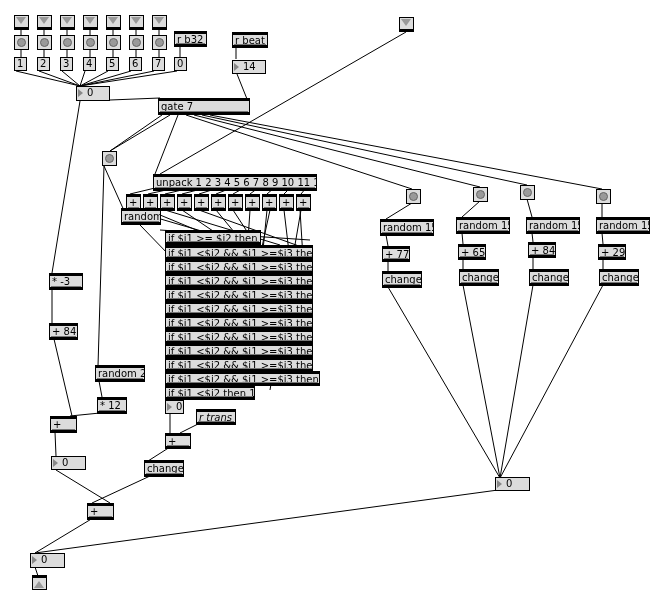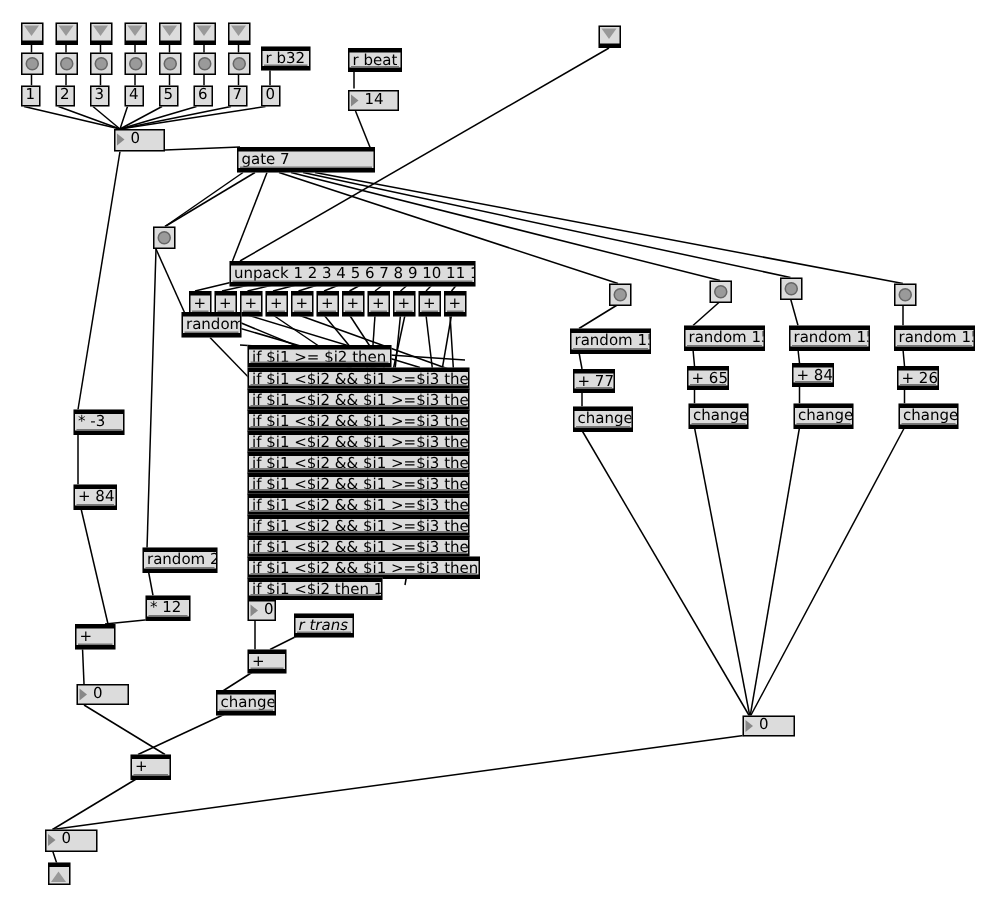--- a/index.html
+++ b/index.html
@@ -264,20 +264,20 @@
   </div>
 
 <div class="obj" style="left:380px;top:219px;width:54px;height:17px;">random 15</div>
 <div class="obj" style="left:456px;top:217px;width:54px;height:17px;">random 15</div>
 <div class="obj" style="left:526px;top:217px;width:54px;height:17px;">random 15</div>
 <div class="obj" style="left:596px;top:217px;width:54px;height:17px;">random 15</div>
 
 <div class="obj" style="left:382px;top:246px;width:28px;height:16px;">+ 77</div>
 <div class="obj" style="left:458px;top:244px;width:28px;height:16px;">+ 65</div>
 <div class="obj" style="left:528px;top:242px;width:28px;height:16px;">+ 84</div>
-<div class="obj" style="left:598px;top:244px;width:28px;height:16px;">+ 26</div>
+<div class="obj" style="left:598px;top:244px;width:28px;height:16px;">+ 29</div>
 
 <div class="obj" style="left:382px;top:271px;width:40px;height:17px;">change</div>
 <div class="obj" style="left:459px;top:269px;width:40px;height:17px;">change</div>
 <div class="obj" style="left:529px;top:269px;width:40px;height:17px;">change</div>
 <div class="obj" style="left:599px;top:269px;width:40px;height:17px;">change</div>
 
 <div class="num" style="left:495px;top:477px;width:35px;height:14px;">0</div>
 
 </body></html>

